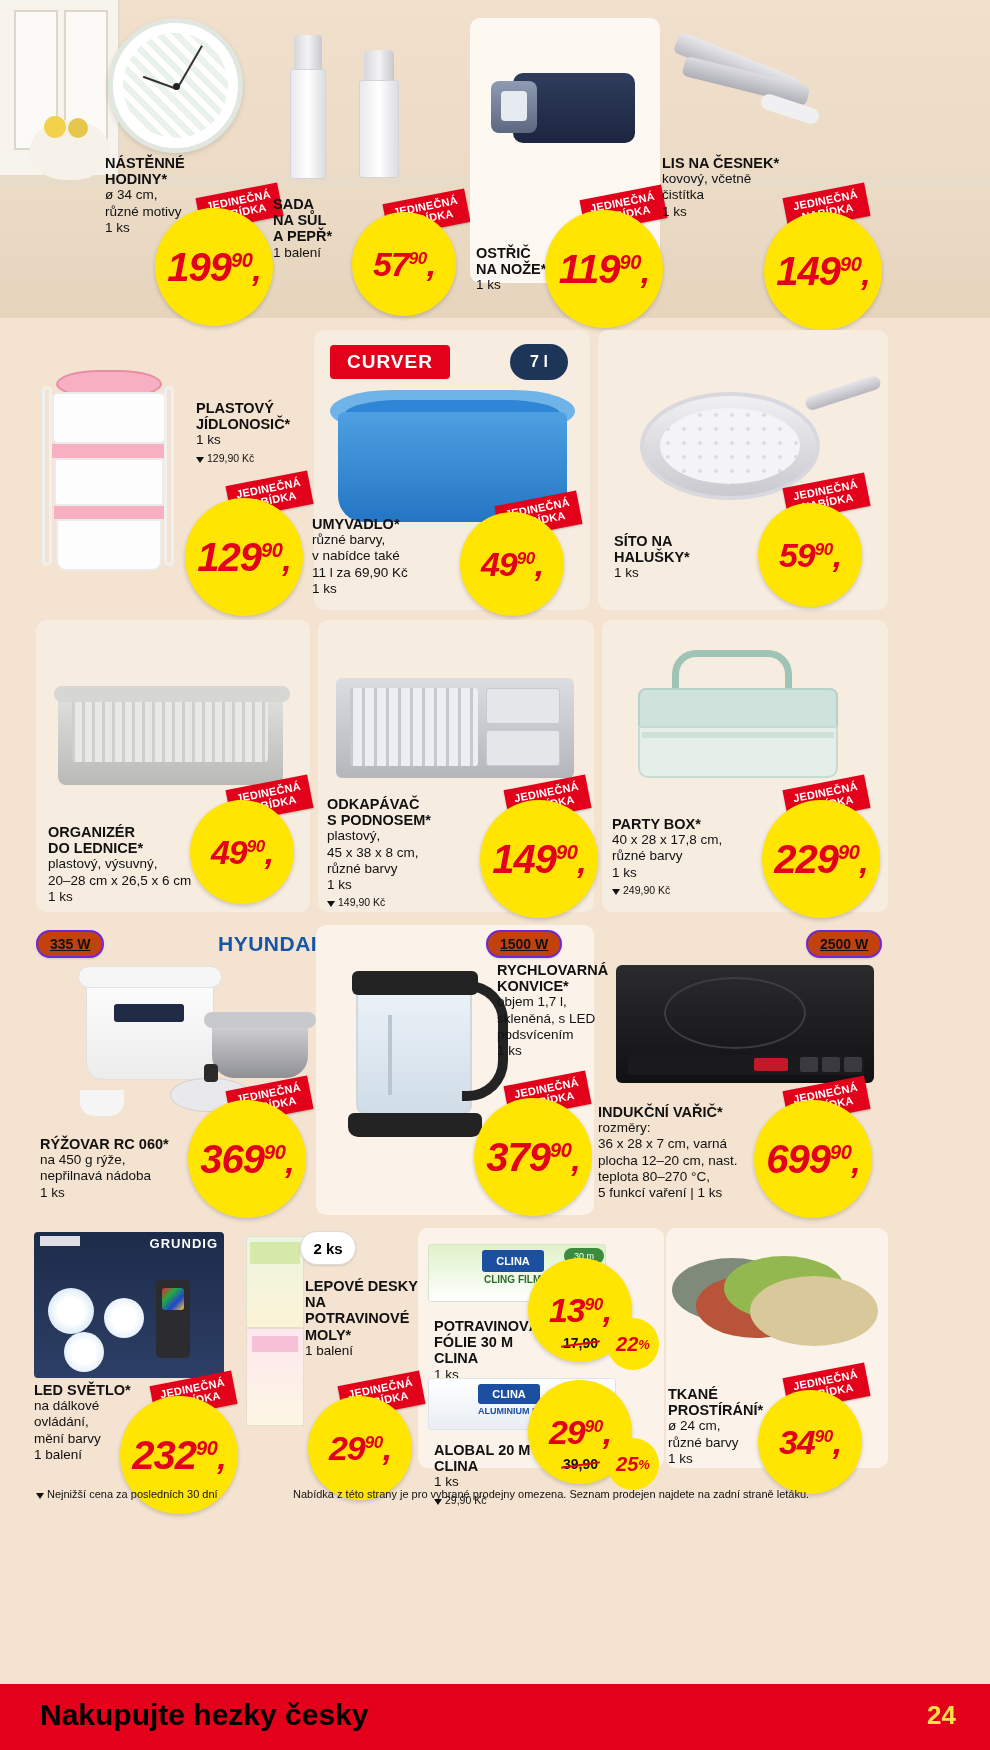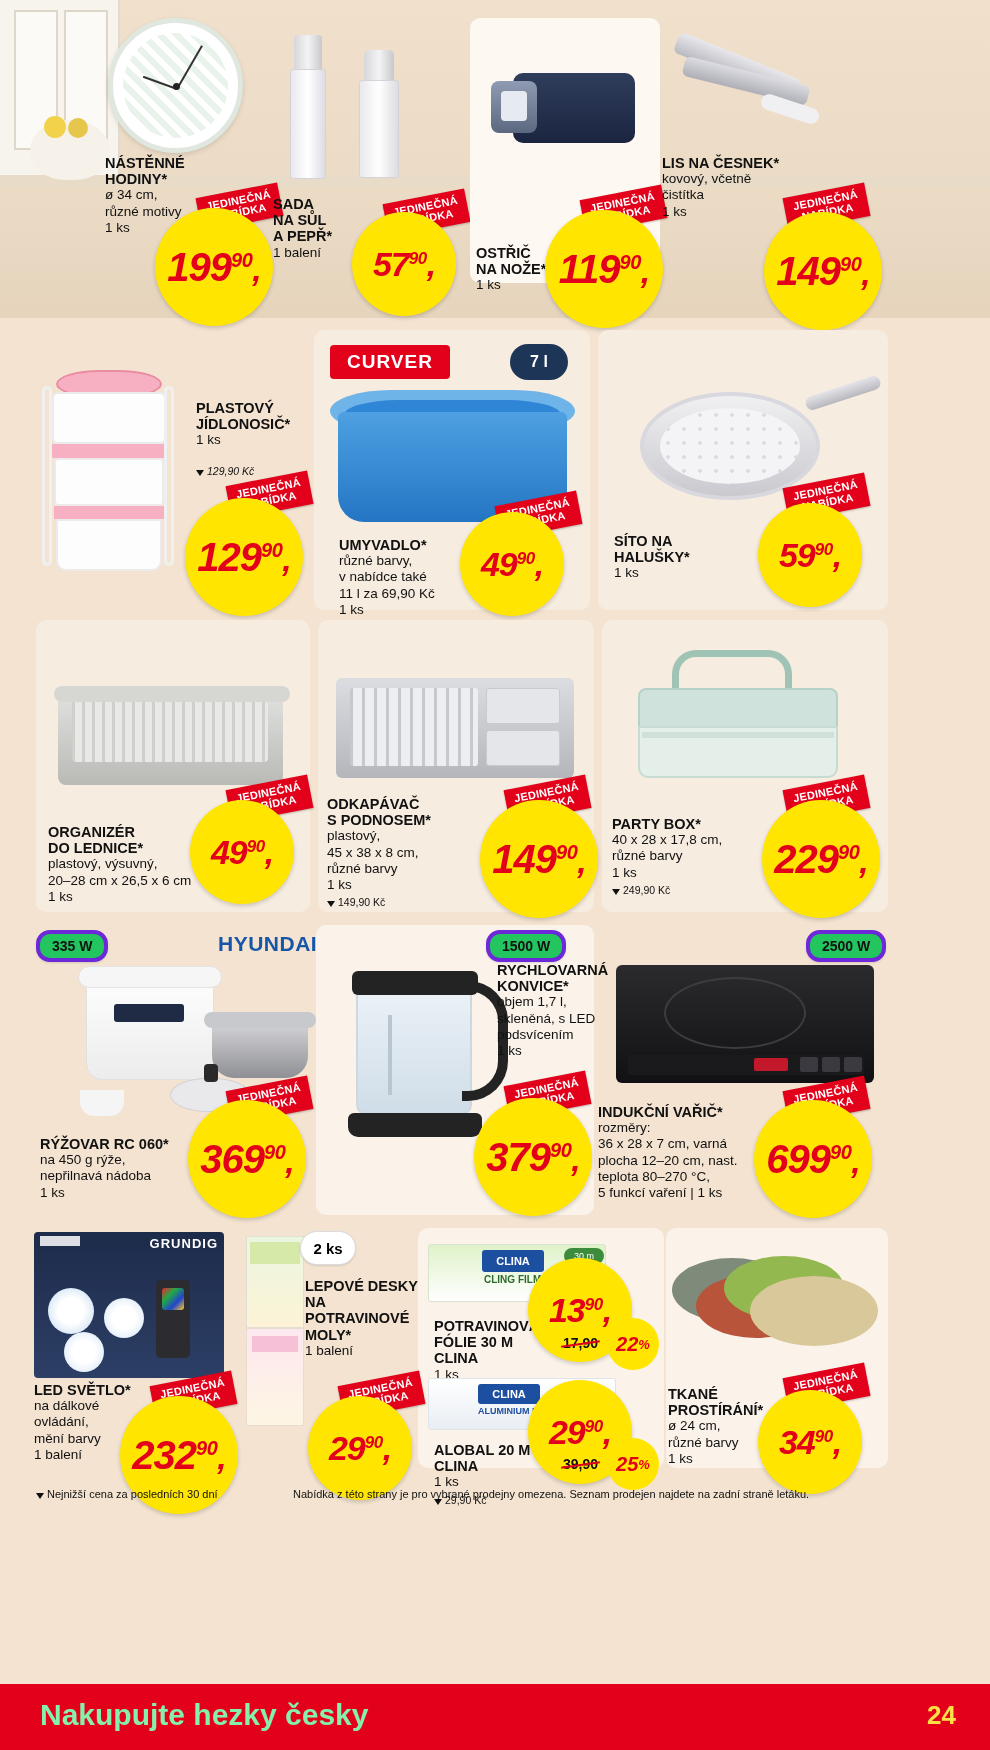--- a/index.html
+++ b/index.html
@@ -43,43 +43,44 @@
     letter-spacing:.2px;
   }
   .flag:after{
     content:""; position:absolute; right:-8px; top:0; border-top:0 solid transparent;
   }
   .flag .l1{display:block;}
   .flag .l2{display:block;}
 
   
   .wbadge {
-    position:absolute; background:#22c55e; color:#111; font-weight:bold; font-size:14px;
-    border-radius:14px; padding:4px 12px; border:4px solid #6d28d9;
+    position:absolute; background:#c2410c; color:#111; font-weight:bold; font-size:14px;
+    border-radius:14px; padding:4px 12px; border:2px solid #6d28d9;
     box-shadow:0 1px 2px rgba(0,0,0,.12);
+    text-decoration:underline;
   }
 
   
   .oldprice { position:absolute; font-size:14px; font-weight:bold; color:#111; }
   .oldprice .strike { position:relative; }
   .oldprice .strike:after{content:"";position:absolute;left:-2px;right:-2px;top:52%;height:2px;background:#e2001a;transform:rotate(-8deg);}
   .discbadge {
     position:absolute; width:52px;height:52px;border-radius:50%;background:#ffe500;
     display:flex;align-items:center;justify-content:center;color:#e2001a;font-weight:bold;
     font-size:20px; font-style:italic;
   }
   .discbadge sup{font-size:13px;}
 
   
   .card { position:absolute; background:#fbf3ea; border-radius:10px; }
   .card.white { background:#fdf8f2; }
 
   
   .bottombar { position:absolute; left:0; right:0; bottom:0; height:66px; background:#e2001a; }
-  .bottombar .txt { position:absolute; left:40px; top:14px; color:#86efac; font-size:30px; font-weight:bold; }
+  .bottombar .txt { position:absolute; left:40px; top:14px; color:#000000; font-size:30px; font-weight:bold; }
   .bottombar .pg { position:absolute; right:34px; top:16px; color:#fde047; font-size:26px; font-weight:bold; }
 
   .footnote { position:absolute; font-size:11px; color:#111; }
 
   
   .ph { position:absolute; }
 </style>
 </head>
 <body>
 
@@ -187,42 +188,42 @@
     <div style="position:absolute;left:16px;top:88px;width:110px;height:48px;background:#fdfdfd;border:2px solid #eceaea;border-radius:4px;"></div>
     <div style="position:absolute;left:16px;top:136px;width:110px;height:13px;background:#f7b0c2;"></div>
     <div style="position:absolute;left:18px;top:149px;width:106px;height:52px;background:#fdfdfd;border:2px solid #eceaea;border-radius:0 0 10px 10px;"></div>
     <div style="position:absolute;left:4px;top:16px;width:10px;height:180px;border:3px solid #f0f0f0;border-radius:10px;"></div>
     <div style="position:absolute;left:126px;top:16px;width:10px;height:180px;border:3px solid #f0f0f0;border-radius:10px;"></div>
   </div>
   <div style="position:absolute;left:196px;top:400px;width:120px;">
     <div class="prod-name" style="white-space:pre-line">PLASTOVÝ
 JÍDLONOSIČ*</div>
     <div class="prod-desc" style="white-space:pre-line">1 ks</div>
-    <div class="small-price" style="margin-top:16px;font-style:italic;"><span class="arrow-down"></span><span>129,90 Kč</span></div>
+    <div class="small-price" style="margin-top:3px;"><span class="arrow-down"></span><span>129,90 Kč</span></div>
   </div>
   <div class="flag" style="left:228px;top:478px;">
     <span class="l1">JEDINEČNÁ</span>
     <span class="l2">NABÍDKA</span>
   </div>
   <div class="bubble" style="left:185px;top:498px;">
     <span class="price"><span>129</span><sup>90</sup><span class="comma">,</span></span>
   </div>
 
   <div style="position:absolute;left:330px;top:345px;width:120px;height:34px;background:#e2001a;border-radius:4px;display:flex;align-items:center;justify-content:center;">
     <span style="color:#fff;font-weight:bold;font-size:19px;letter-spacing:1px;">CURVER</span>
   </div>
   <div style="position:absolute;left:510px;top:344px;width:58px;height:36px;border-radius:18px;background:#1d3557;display:flex;align-items:center;justify-content:center;">
     <span style="color:#fff;font-weight:bold;font-size:16px;">7 l</span>
   </div>
   <div class="ph" style="left:330px;top:390px;width:245px;height:145px;">
     <div style="position:absolute;left:0;top:0;width:245px;height:42px;border-radius:50%/100%;background:#6fb4e8;"></div>
     <div style="position:absolute;left:14px;top:10px;width:217px;height:30px;border-radius:50%/100%;background:#2f86d6;"></div>
     <div style="position:absolute;left:8px;top:22px;width:229px;height:110px;background:linear-gradient(180deg,#4ea0e2,#2476c4);border-radius:6px 6px 26px 26px;"></div>
   </div>
-  <div style="position:absolute;left:339px;top:516px;width:160px;margin-top:21px;">
+  <div style="position:absolute;left:312px;top:516px;width:160px;">
     <div class="prod-name" style="white-space:pre-line">UMYVADLO*</div>
     <div class="prod-desc" style="white-space:pre-line">různé barvy,
 v nabídce také
 11 l za 69,90 Kč
 1 ks</div>
   </div>
   <div class="flag" style="left:497px;top:498px;">
     <span class="l1">JEDINEČNÁ</span>
     <span class="l2">NABÍDKA</span>
   </div>

